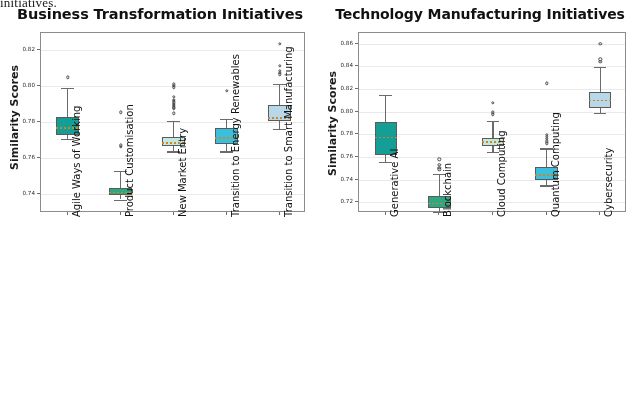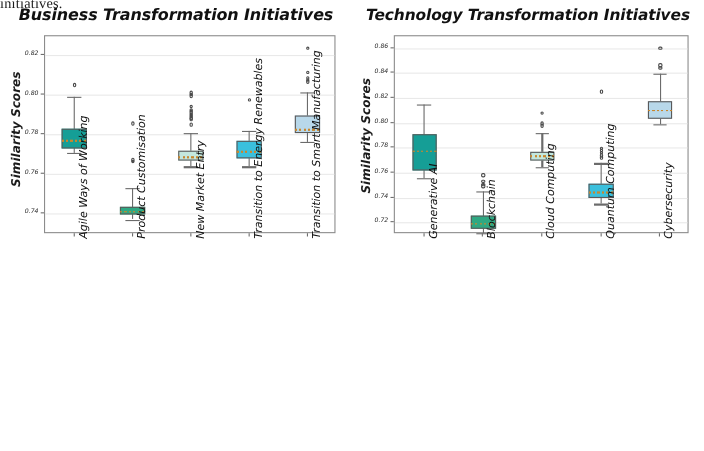--- a/index.html
+++ b/index.html
@@ -6,21 +6,21 @@
   body{width:640px;height:410px;overflow:hidden;font-family:"DejaVu Sans",sans-serif;}
   #page{position:relative;width:640px;height:410px;background:#fff;}
 
   .cut-text{
     position:absolute;left:0;top:-4px;
     font-family:"Liberation Serif",serif;
     font-size:13px;color:#1a1a1a;letter-spacing:0.2px;
     height:12px;overflow:hidden;line-height:13px;
   }
 
-  .panel{position:absolute;top:0;height:410px;font-style:italic;}
+  .panel{position:absolute;top:0;height:410px;}
   #panel-left{left:0;width:320px;}
   #panel-right{left:320px;width:320px;}
 
   .chart-title{
     position:absolute;top:6px;left:0;width:100%;
     text-align:center;
     font-family:"DejaVu Sans",sans-serif;
     font-size:14.5px;font-weight:600;color:#111;
     letter-spacing:-0.1px;white-space:nowrap;
   }
@@ -161,21 +161,21 @@
     <div id="xlabels-left">
         <div class="xlabel" style="left: 70.5px; top: 217px;">Agile Ways of Working</div>
         <div class="xlabel" style="left: 123.5px; top: 217px;">Product Customisation</div>
         <div class="xlabel" style="left: 176.5px; top: 217px;">New Market Entry</div>
         <div class="xlabel" style="left: 229.5px; top: 217px;">Transition to Energy Renewables</div>
         <div class="xlabel" style="left: 282.5px; top: 217px;">Transition to Smart Manufacturing</div>
       </div>
   </div>
 
   <div class="panel" id="panel-right">
-    <div class="chart-title">Technology Transformation Initiatives</div>
+    <div class="chart-title">Technology Manufacturing Initiatives</div>
     <div class="ylabel" id="ylabel-right" style="left: 6px; top: 176px;">Similarity Scores</div>
     <div class="plot" id="plot-right" style="left: 38px; top: 32px; width: 268px; height: 180px;">
         <div class="gridline" style="top: 169.245px;"></div>
         <div class="gridline" style="top: 146.604px;"></div>
         <div class="gridline" style="top: 123.962px;"></div>
         <div class="gridline" style="top: 101.321px;"></div>
         <div class="gridline" style="top: 78.6792px;"></div>
         <div class="gridline" style="top: 56.0377px;"></div>
         <div class="gridline" style="top: 33.3962px;"></div>
         <div class="gridline" style="top: 10.7547px;"></div>

